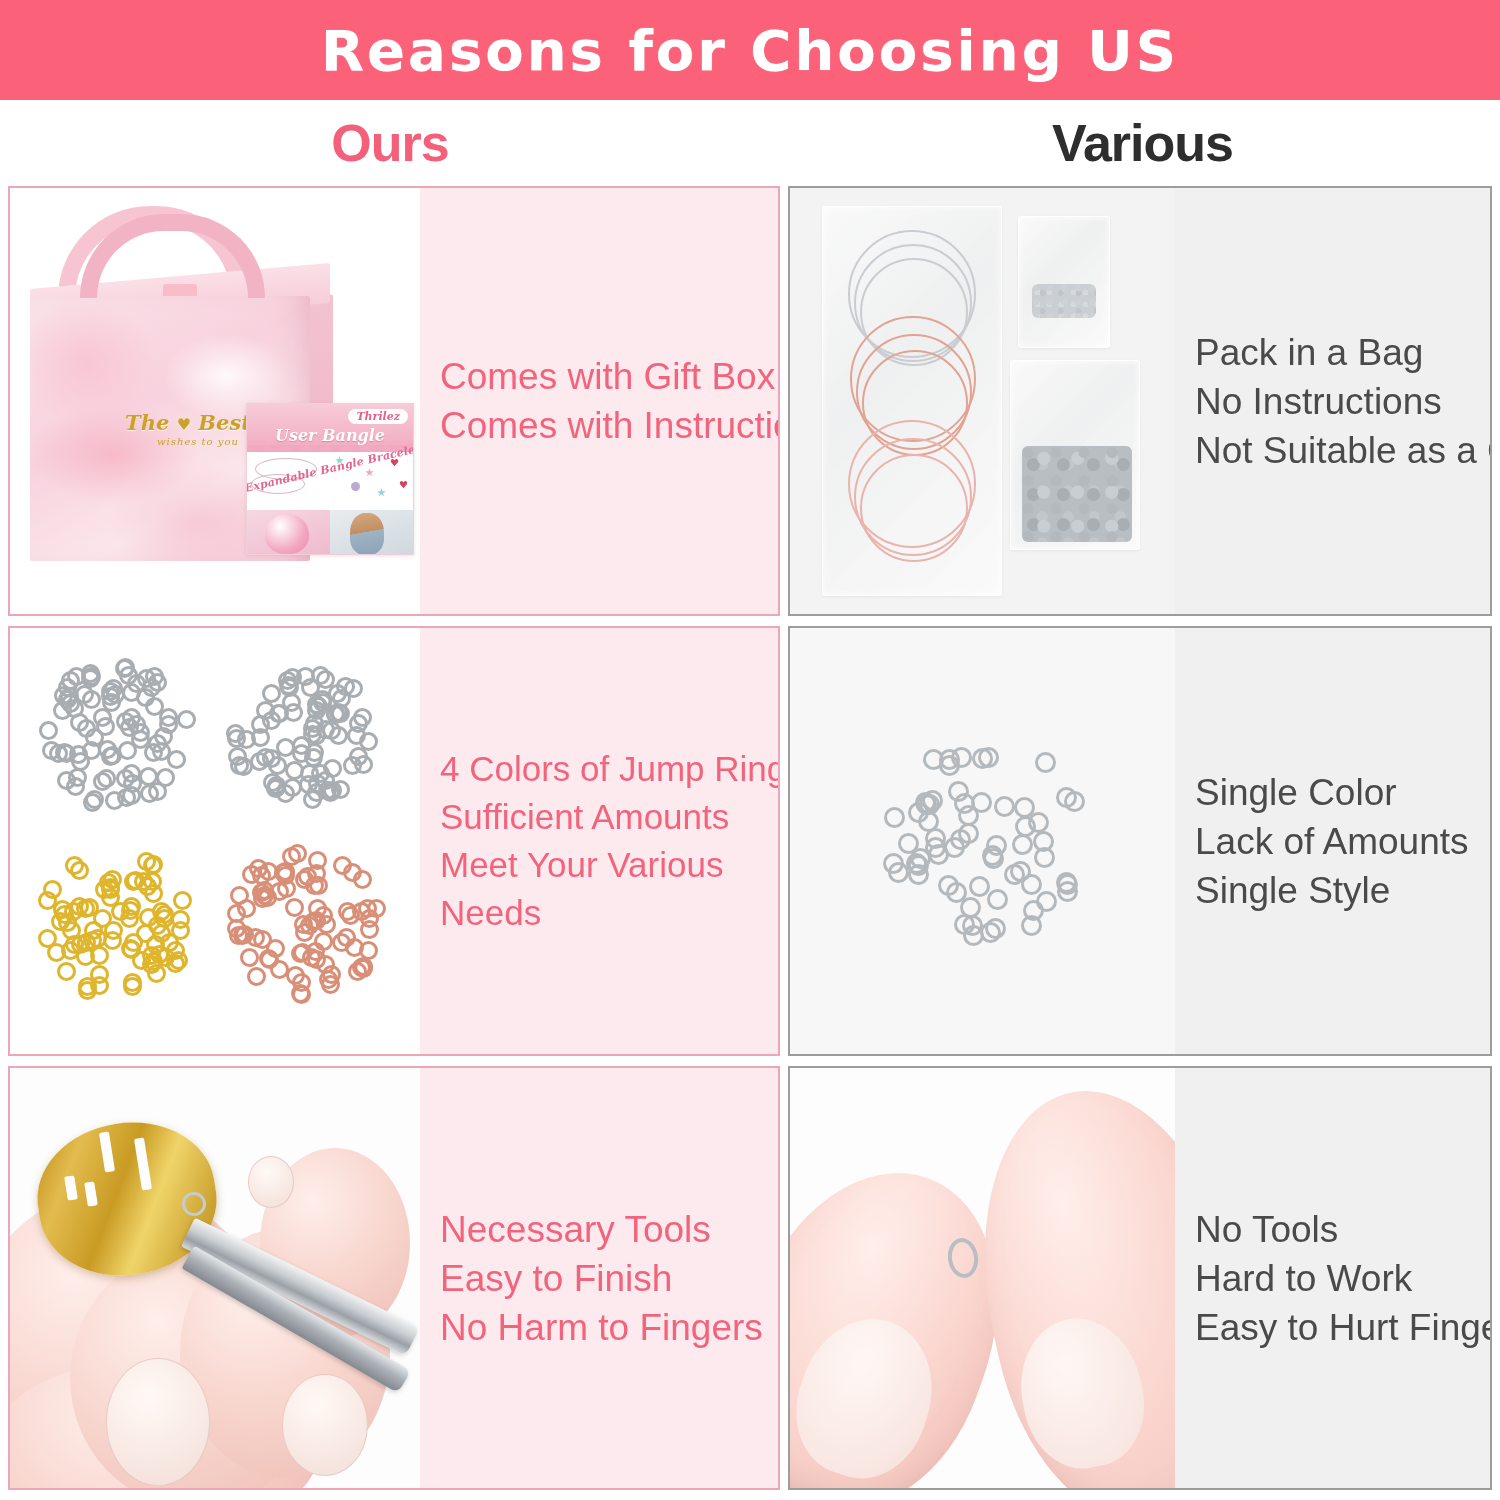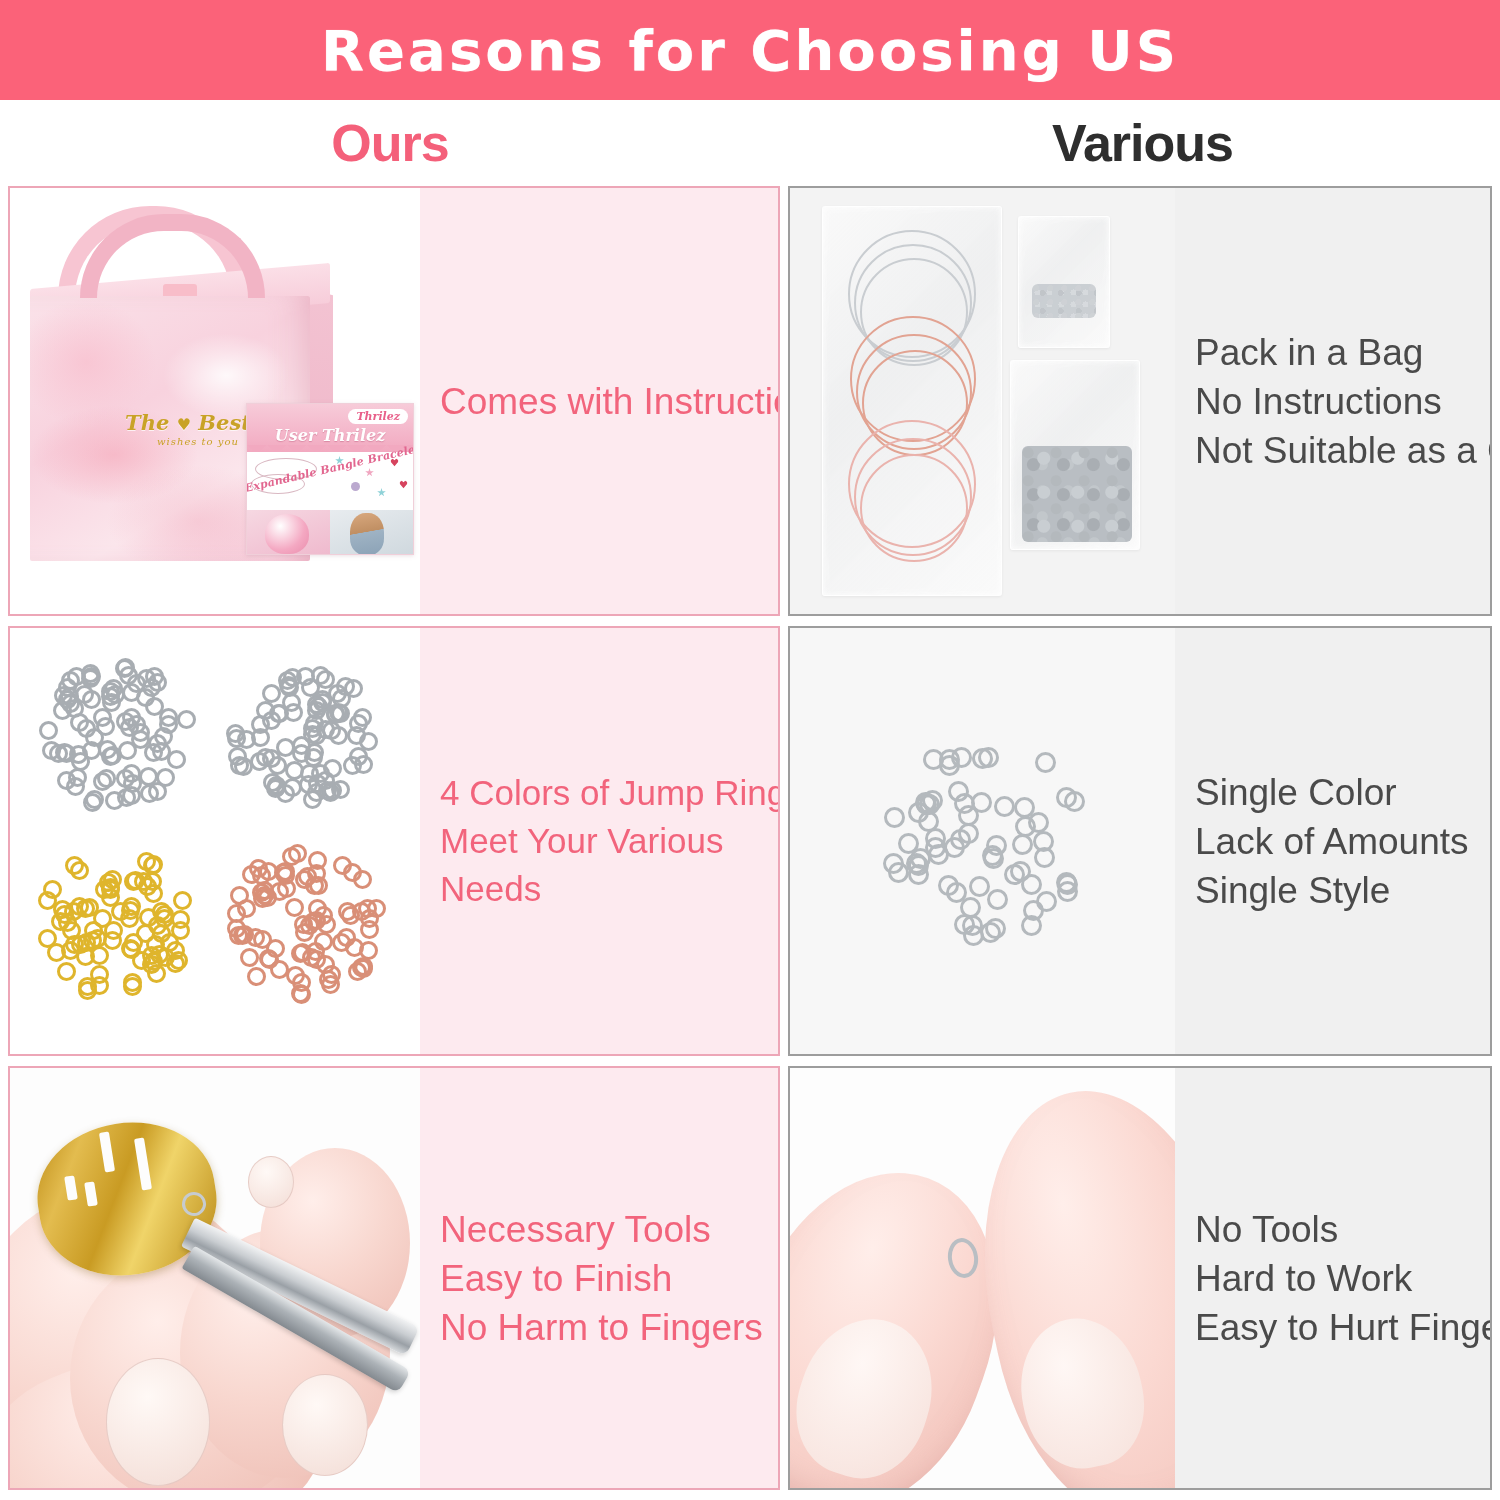--- a/index.html
+++ b/index.html
@@ -326,21 +326,21 @@
           <div class="bag-tab"></div>
           <div class="bag-body"></div>
           <div class="bag-logo">
             <span>The </span><span class="heart">♥</span><span> Best</span>
           </div>
           <div class="bag-sub">wishes to you</div>
 
           <div class="manual">
             <div class="manual-head">
               <div class="manual-brand">Thrilez</div>
-              <div class="manual-title">User Thrilez</div>
+              <div class="manual-title">User Bangle</div>
             </div>
             <div class="manual-mid">
               <div class="manual-bangle mb1"></div>
               <div class="manual-bangle mb2"></div>
               <div class="chip star" style="left:88px;  top:4px;"></div>
               <div class="chip star2" style="left:118px; top:16px;"></div>
               <div class="chip heart" style="left:143px; top:6px;"></div>
               <div class="chip dot" style="left:104px; top:30px;"></div>
               <div class="chip star" style="left:130px; top:36px;"></div>
               <div class="chip heart" style="left:152px; top:28px;"></div>
@@ -348,20 +348,21 @@
             </div>
             <div class="manual-bot">
               <div class="mb-left"></div>
               <div class="mb-right"></div>
             </div>
           </div>
         </div>
       </div>
       <div class="panel">
         <ul>
+          <li>Comes with Gift Box</li>
           <li>Comes with Instructions</li>
         </ul>
       </div>
     </div>
 
     <div class="cell others row1">
       <div class="photo">
         <div class="bags-scene">
           <div class="polybag pb-main"></div>
           <div class="polybag pb-small"></div>
@@ -711,20 +712,21 @@
               <span style="left: 73.0394px; top: 30.4059px;"></span>
               <span style="left: 52.232px; top: 23.4013px;"></span>
               <span style="left: 29.7964px; top: 42.5309px;"></span>
               <span style="left: 115.15px; top: 88.4574px;"></span>
             </div>
         </div>
       </div>
       <div class="panel">
         <ul>
           <li>4 Colors of Jump Rings</li>
+          <li>Sufficient Amounts</li>
           <li>Meet Your Various</li>
           <li>Needs</li>
         </ul>
       </div>
     </div>
 
     <div class="cell ours row3">
       <div class="photo">
         <div class="tool-scene">
           <div class="hand-blob hb1"></div>

